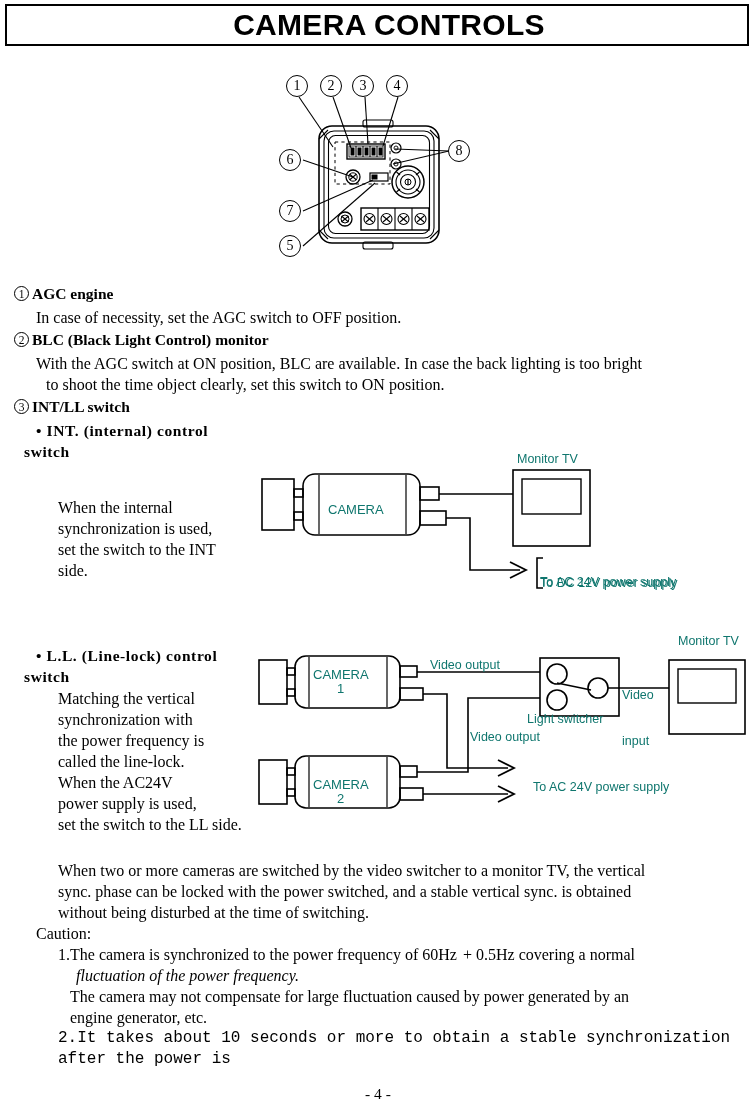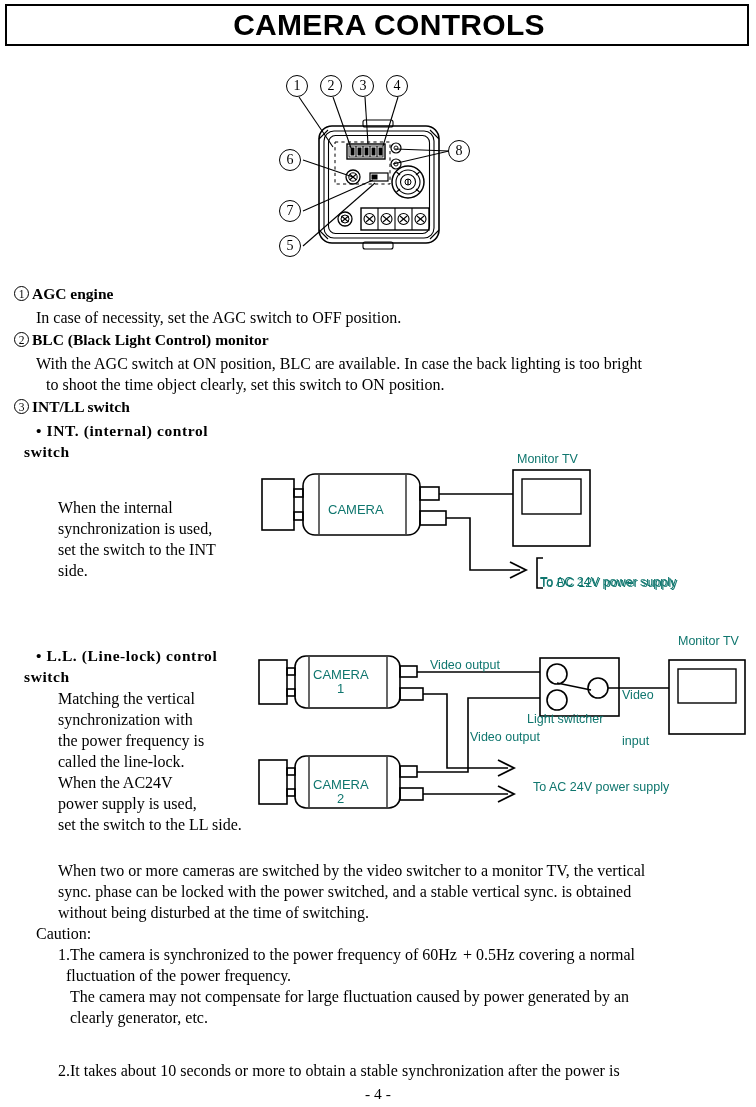--- a/index.html
+++ b/index.html
@@ -354,18 +354,18 @@
 <div class="dlabel" style="left:622px; top:702px;margin-top:32px;">input</div>
 <div class="dlabel" style="left:533px; top:780px;">To AC 24V power supply</div>
 
 <div class="item-body" style="left:58px; top:860px;">When two or more cameras are switched by the video switcher to a monitor TV, the vertical</div>
 <div class="item-body" style="left:58px; top:881px;">sync. phase can be locked with the power switched, and a stable vertical sync. is obtained</div>
 <div class="item-body" style="left:58px; top:902px;">without being disturbed at the time of switching.</div>
 <div class="item-body" style="left:36px; top:923px;">Caution:</div>
 <div class="item-body" style="left:58px; top:944px;">
   <span>1.The camera is synchronized to the power frequency of 60Hz</span><span style="padding:0 4px 0 6px;">+</span><span>0.5Hz covering a normal</span>
 </div>
-<div class="item-body" style="left:66px; top:965px;">fluctuation of the power frequency.</div>
+<div class="item-body" style="left:76px; top:965px;font-style:italic;">fluctuation of the power frequency.</div>
 <div class="item-body" style="left:70px; top:986px;">The camera may not compensate for large fluctuation caused by power generated by an</div>
-<div class="item-body" style="left:70px; top:1007px;">clearly generator, etc.</div>
-<div class="item-body" style="left:58px; top:1060px;">2.It takes about 10 seconds or more to obtain a stable synchronization after the power is</div>
+<div class="item-body" style="left:70px; top:1007px;">engine generator, etc.</div>
+<div class="item-body" style="left:58px; top:1028px;font-family:Liberation Mono, monospace;">2.It takes about 10 seconds or more to obtain a stable synchronization after the power is</div>
 
 <div id="footer">- 4 -</div>
 
 </body></html>

